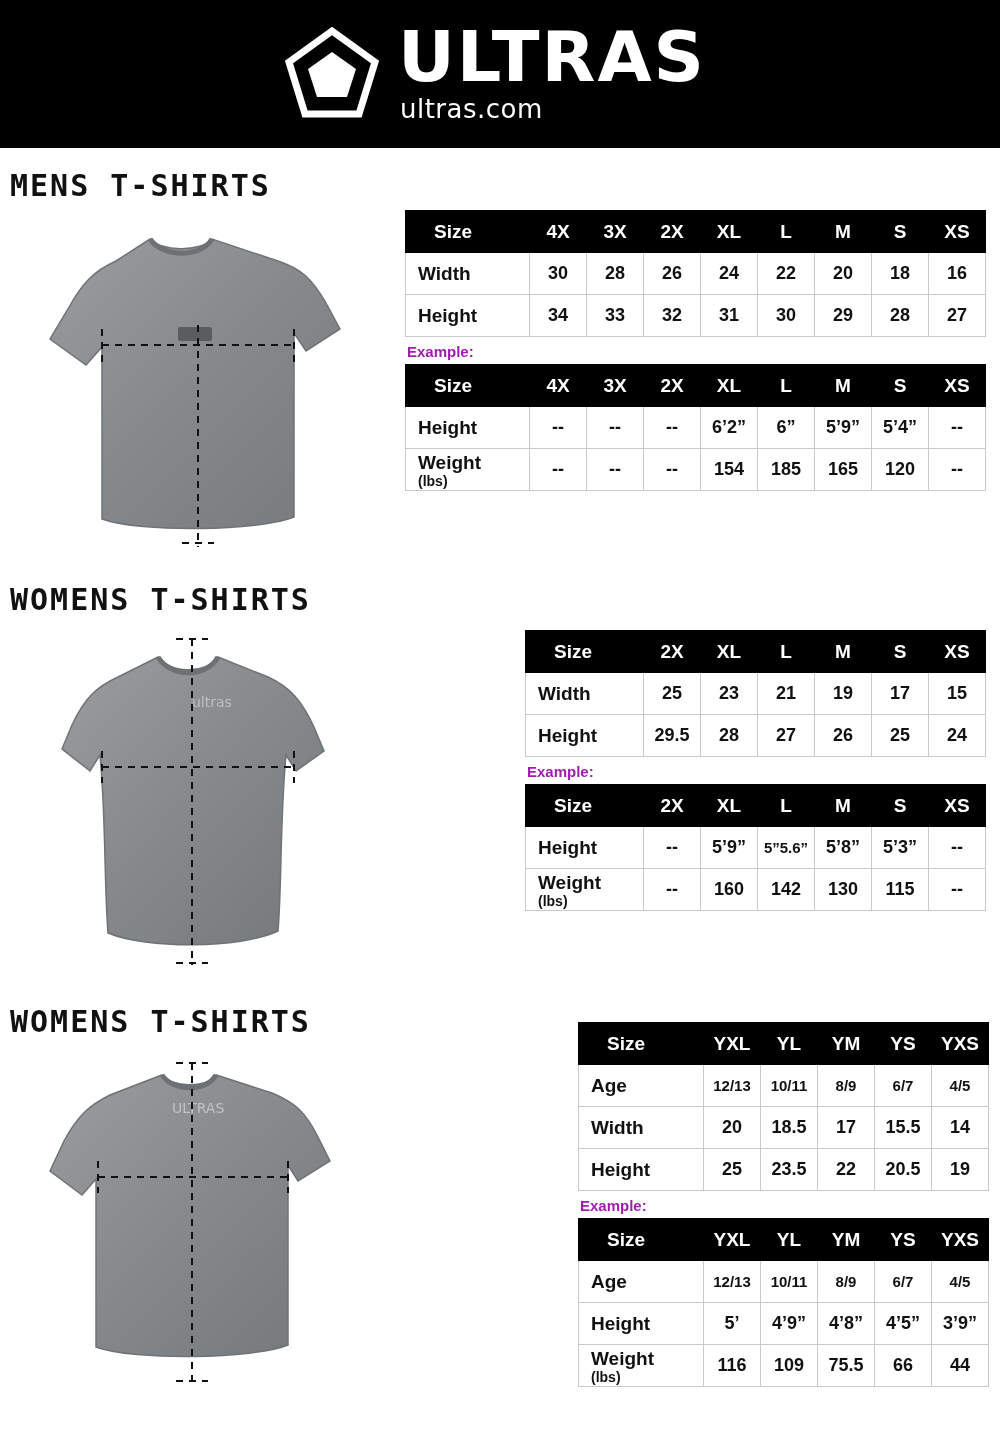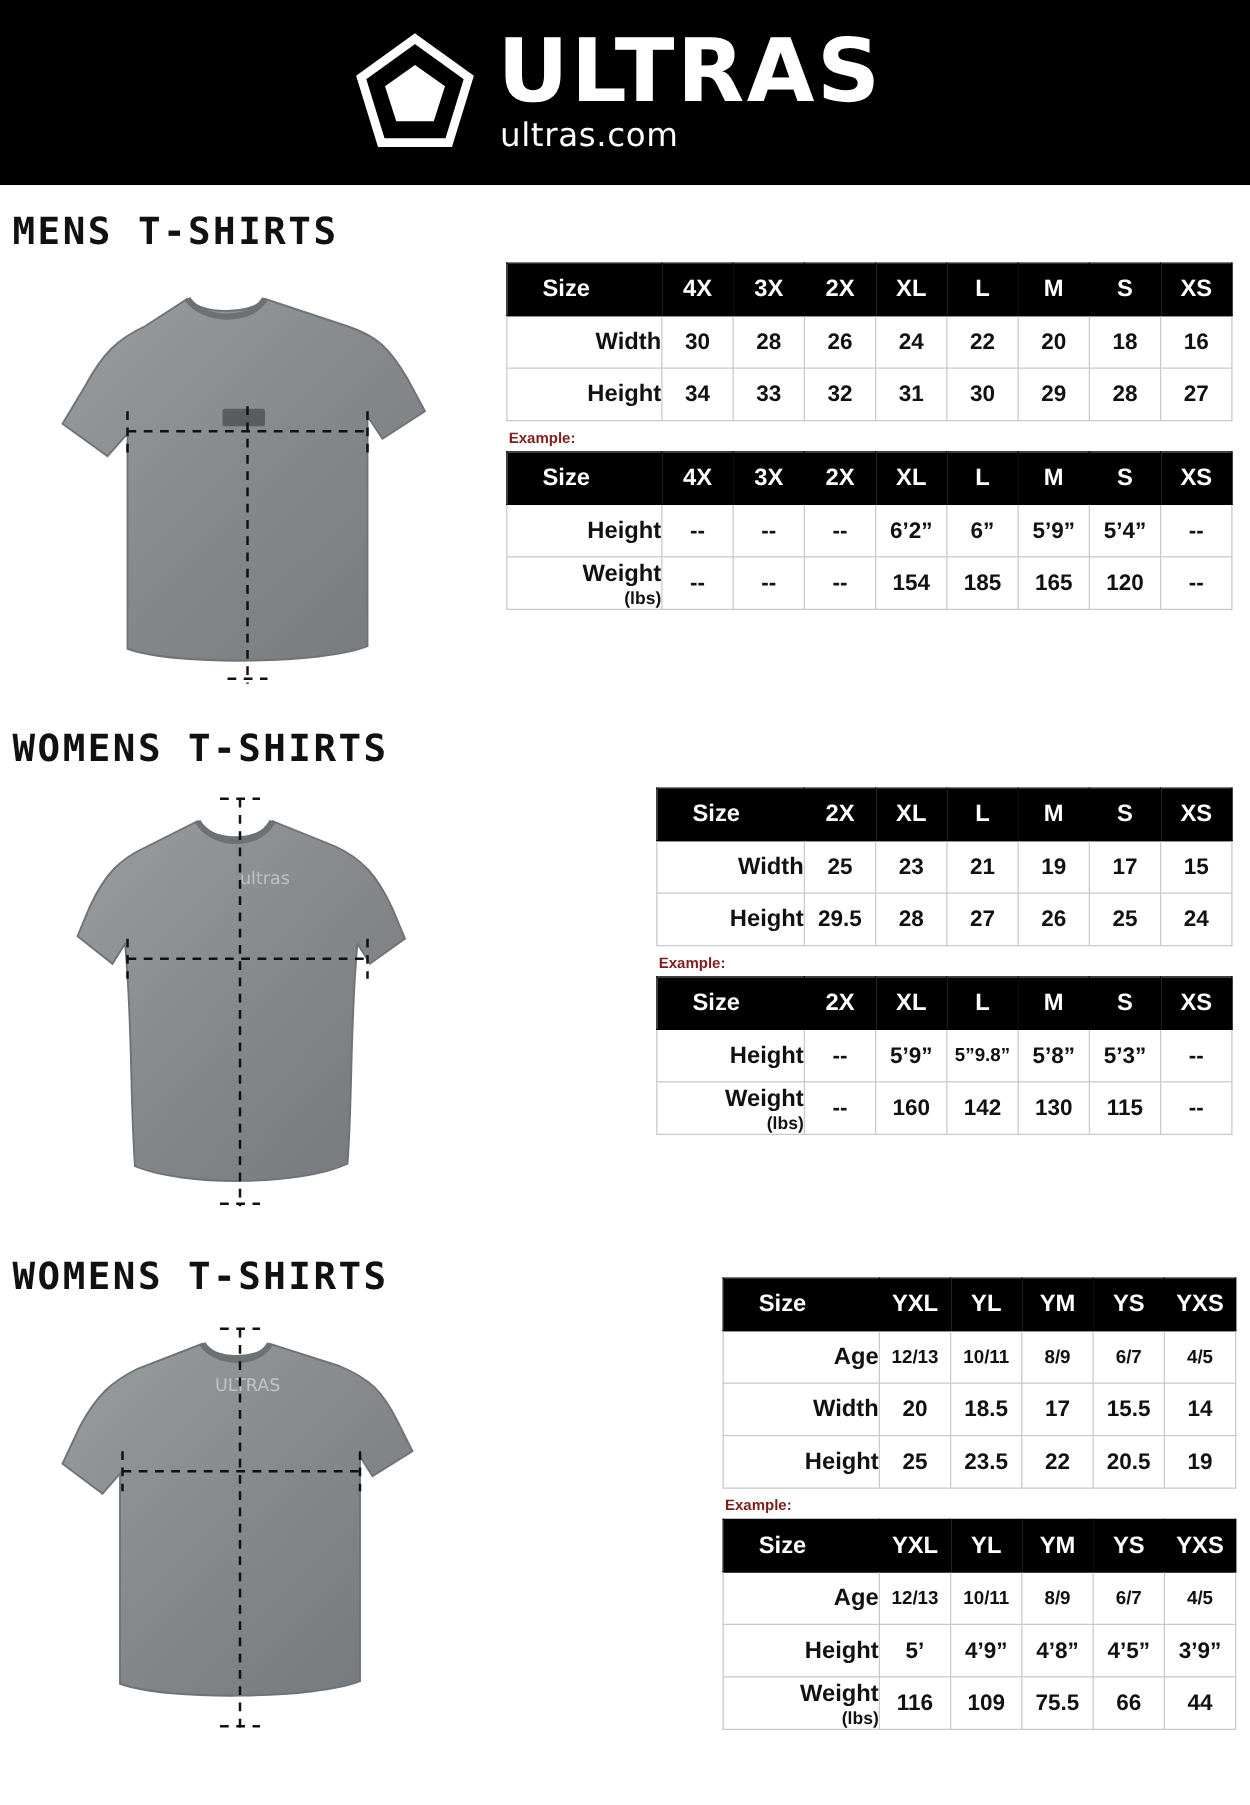--- a/index.html
+++ b/index.html
@@ -60,25 +60,25 @@
   }
   table.size-table thead th {
     background: #000;
     color: #fff;
     border: 1px solid #000;
     font-size: 19px;
     text-align: center;
   }
   table.size-table thead th.lbl { text-align: left; padding-left: 28px; }
   table.size-table td.lbl {
-    text-align: right; padding-left: 12px; font-size: 19px; font-weight: bold;
+    text-align: left; padding-left: 12px; font-size: 19px; font-weight: bold;
   }
   table.size-table td.lbl .sub { display:block; font-size: 14px; font-weight: bold; line-height: 1; }
   .example-label {
-    font-size: 12px; font-weight: bold; color: #7f1d1d; margin: 6px 0 4px 2px;
+    font-size: 15px; font-weight: bold; color: #a21caf; margin: 6px 0 4px 2px;
   }
   .small-val { font-size: 15px; }
 </style>
 </head>
 <body>
 
 <div class="page">
 
   <div class="header">
     <div class="brand-row">
@@ -297,21 +297,21 @@
           <th>M</th>
           <th>S</th>
           <th>XS</th>
         </tr>
       </thead>
       <tbody>
         <tr>
           <td class="lbl">Height</td>
           <td>--</td>
           <td>5’9”</td>
-          <td class="small-val">5”9.8”</td>
+          <td class="small-val">5”5.6”</td>
           <td>5’8”</td>
           <td>5’3”</td>
           <td>--</td>
         </tr>
         <tr>
           <td class="lbl">
             <span>Weight</span>
             <span class="sub">(lbs)</span>
           </td>
           <td>--</td>

